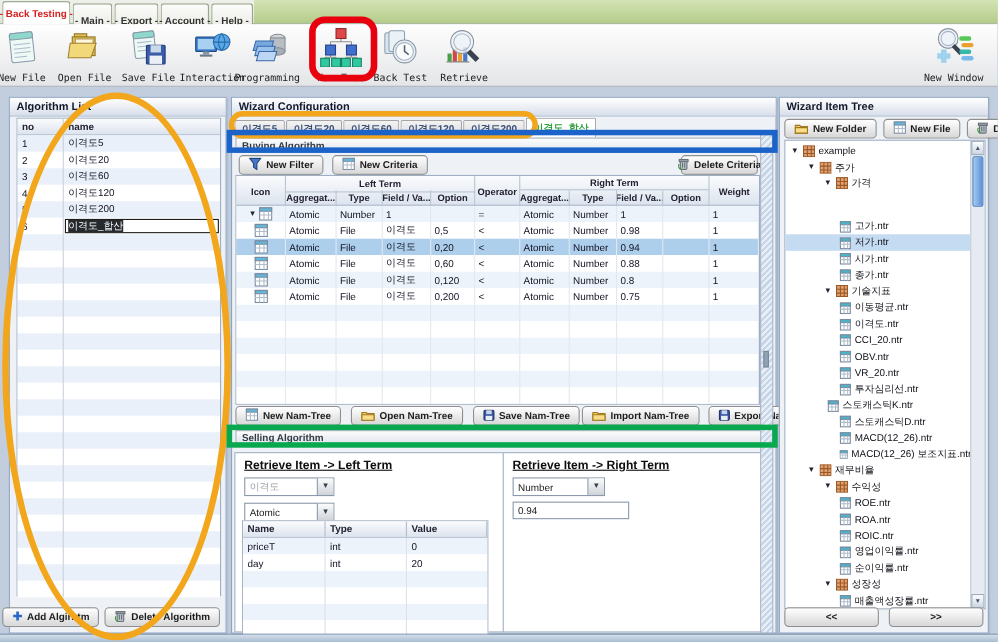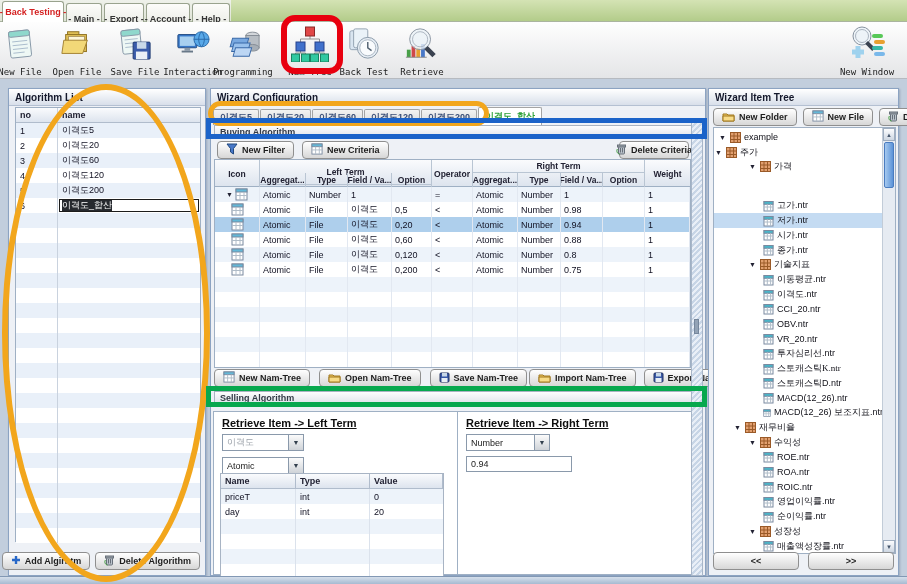--- a/index.html
+++ b/index.html
@@ -431,21 +431,21 @@
             <rect x="1.5" y="2" width="8" height="2" fill="#98a0a8" stroke="#68707a"></rect>
             <path d="M4.5 5v4.5M6.5 5v4.5" stroke="#68707a"></path>
             <path d="M1.5 6c-1.5 2 0 5 2 5" stroke="#389838" fill="none"></path>
           </svg></span>
       <span>Delete Criteria</span>
     </button>
 
     <div class="crit">
       <div class="crit-head">
         <div class="hc" style="left:0;top:0;width:45px;height:27px">Icon</div>
-        <div class="hc" style="left:45px;top:0;width:172px;height:25px;border-bottom:1px solid #b9c5d3">Left Term</div>
+        <div class="hc" style="left:45px;top:0;width:172px;height:15px;border-bottom:1px solid #b9c5d3">Left Term</div>
         <div class="hc" style="left:217px;top:0;width:41px;height:27px">Operator</div>
         <div class="hc" style="left:258px;top:0;width:172px;height:13px;border-bottom:1px solid #b9c5d3">Right Term</div>
         <div class="hc" style="left:430px;top:0;width:45px;height:27px;border-right:none">Weight</div>
         <div class="hc s" style="left:45px;width:46px">Aggregat...</div>
         <div class="hc s" style="left:91px;width:42px">Type</div>
         <div class="hc s" style="left:133px;width:44px">Field / Va...</div>
         <div class="hc s" style="left:177px;width:40px">Option</div>
         <div class="hc s" style="left:258px;width:45px">Aggregat...</div>
         <div class="hc s" style="left:303px;width:43px">Type</div>
         <div class="hc s" style="left:346px;width:42px">Field / Va...</div>
@@ -795,21 +795,21 @@
     <div class="treebox">
       <div class="tree-rows" id="tree-rows">
           <div class="tnode" style="padding-left: 4px; align-items: center;">
             <span class="exp">▼</span>
             <svg width="11" height="11" viewBox="0 0 11 11">
               <rect x="0.5" y="0.5" width="10" height="10" fill="#e2a070" stroke="#9a5a28"></rect>
               <path d="M0.5 4h10M0.5 7.5h10M4 0.5v10M7.5 0.5v10" stroke="#9a5a28"></path>
             </svg>
             <span class="tlabel">example</span>
           </div>
-          <div class="tnode" style="">
+          <div class="tnode" style="padding-left: 19px;">
             <span class="exp">▼</span>
             <svg width="11" height="11" viewBox="0 0 11 11">
               <rect x="0.5" y="0.5" width="10" height="10" fill="#e2a070" stroke="#9a5a28"></rect>
               <path d="M0.5 4h10M0.5 7.5h10M4 0.5v10M7.5 0.5v10" stroke="#9a5a28"></path>
             </svg>
             <span class="tlabel">주가</span>
           </div>
           <div class="tnode" style="padding-left: 34px;">
             <span class="exp">▼</span>
             <svg width="11" height="11" viewBox="0 0 11 11">
@@ -899,21 +899,21 @@
             <span class="tlabel">VR_20.ntr</span>
           </div>
           <div class="tnode" style="padding-left: 49px;">
             <svg width="11" height="12" viewBox="0 0 11 12">
               <rect x="1" y="1.5" width="9" height="9.5" fill="#fff" stroke="#7a8aa0"></rect>
               <rect x="1" y="1.5" width="9" height="2.8" fill="#4ab4c8" stroke="#7a8aa0"></rect>
               <path d="M1 7h9M4.3 4.3v6.7M7.6 4.3v6.7" stroke="#b0bcc8" fill="none"></path>
             </svg>
             <span class="tlabel">투자심리선.ntr</span>
           </div>
-          <div class="tnode" style="padding-left: 49px; font-family: Liberation Serif, serif;">
+          <div class="tnode" style="padding-left: 38px;">
             <svg width="11" height="12" viewBox="0 0 11 12">
               <rect x="1" y="1.5" width="9" height="9.5" fill="#fff" stroke="#7a8aa0"></rect>
               <rect x="1" y="1.5" width="9" height="2.8" fill="#4ab4c8" stroke="#7a8aa0"></rect>
               <path d="M1 7h9M4.3 4.3v6.7M7.6 4.3v6.7" stroke="#b0bcc8" fill="none"></path>
             </svg>
             <span class="tlabel">스토캐스틱K.ntr</span>
           </div>
           <div class="tnode" style="padding-left: 49px;">
             <svg width="11" height="12" viewBox="0 0 11 12">
               <rect x="1" y="1.5" width="9" height="9.5" fill="#fff" stroke="#7a8aa0"></rect>

